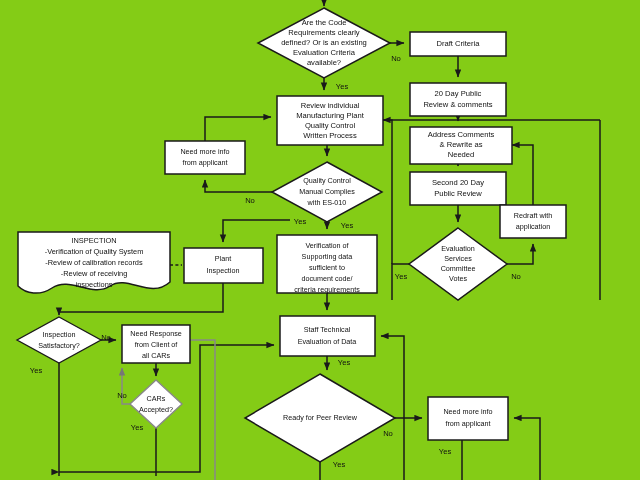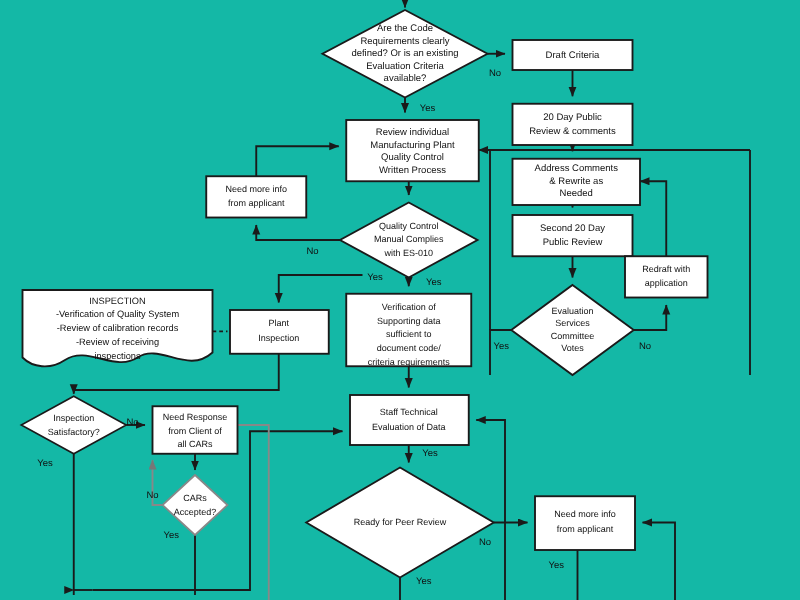--- a/index.html
+++ b/index.html
@@ -1,18 +1,18 @@
 <!DOCTYPE html>
 <html><head>
 <meta charset="utf-8">
 <style>
   html,body{margin:0;padding:0;background:#ffffff;}
   body{width:640px;height:480px;overflow:hidden;
        font-family:"Liberation Sans",sans-serif;}
-  #stage{position:relative;width:640px;height:480px;background:#14b8a6;}
+  #stage{position:relative;width:640px;height:480px;background:#84cc16;}
   svg{display:block;}
   .shape-fill{fill:#ffffff;}
   .stroke-dark{stroke:#1a1a1a;}
   .stroke-gray{stroke:#888888;}
   .nodetext{font-family:"Liberation Sans",sans-serif;font-size:7.6px;fill:#111111;
             text-anchor:middle;dominant-baseline:middle;}
   .nodetext.small{font-size:7.2px;}
   .edgelabel{font-family:"Liberation Sans",sans-serif;font-size:7.6px;fill:#111111;
              text-anchor:middle;dominant-baseline:middle;}
   .notetext{font-family:"Liberation Sans",sans-serif;font-size:7.4px;fill:#111111;

